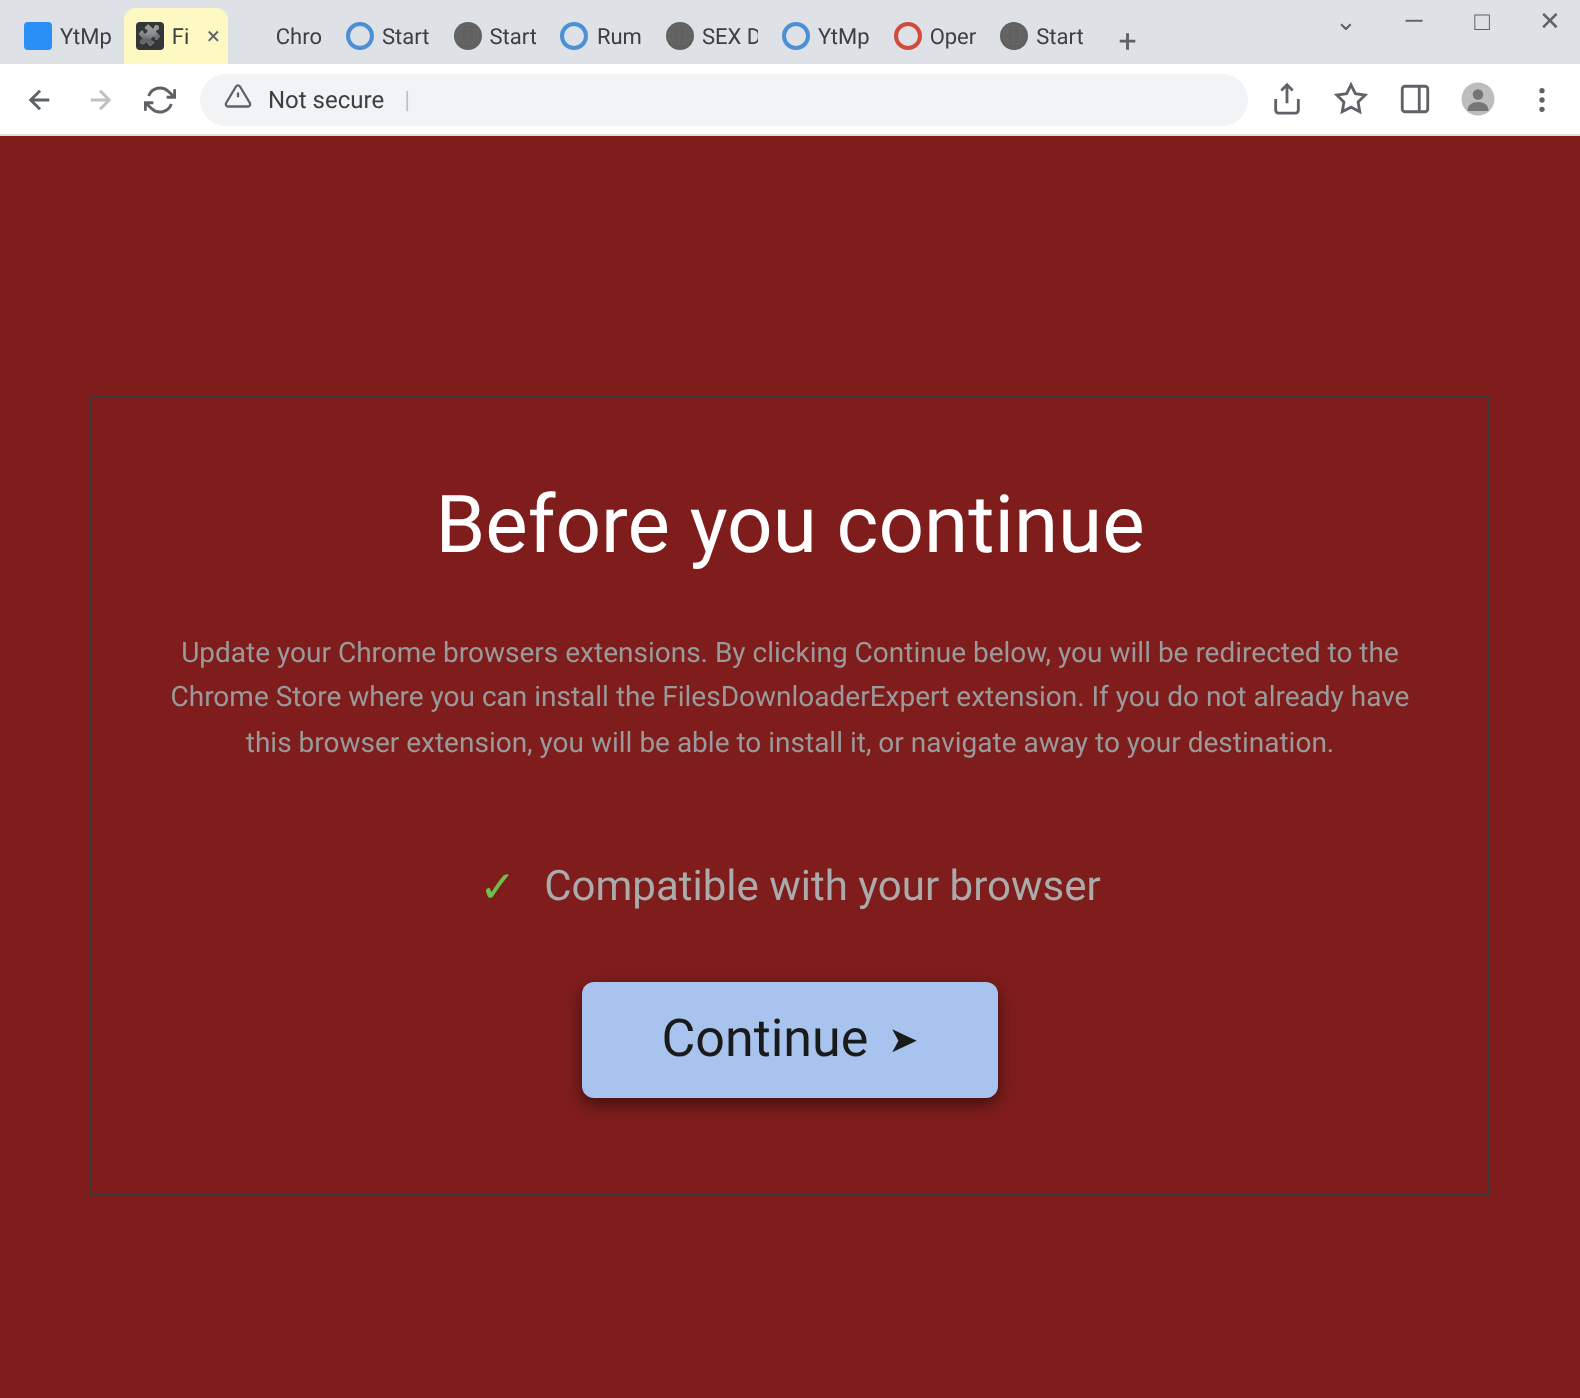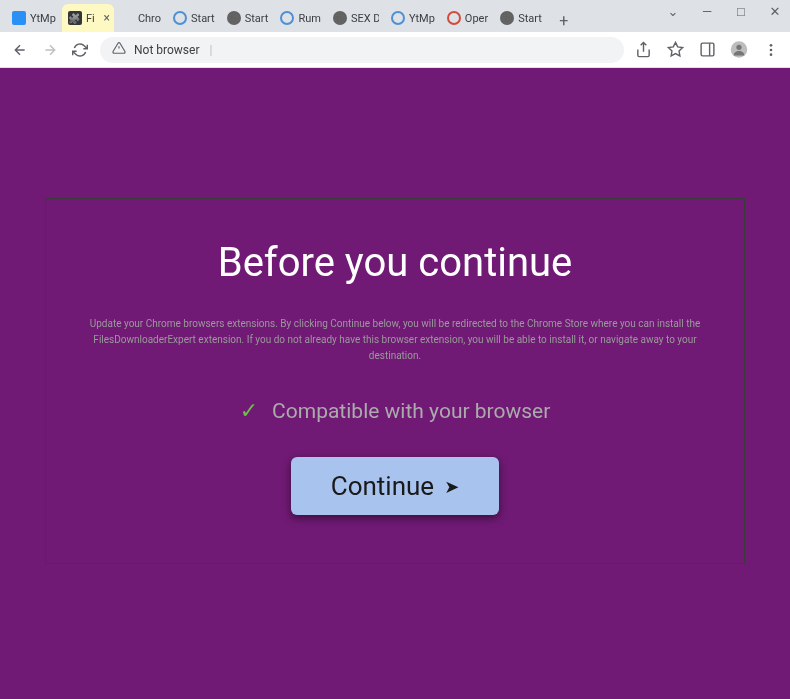--- a/index.html
+++ b/index.html
@@ -17,25 +17,25 @@
   .win-controls { position: absolute; right: 8px; top: 4px; display: flex; gap: 20px; }
   .win-btn { width: 14px; height: 14px; color: #5f6368; font-size: 13px; display: flex; align-items: center; justify-content: center; }
   
   .toolbar { height: 36px; background: #fff; display: flex; align-items: center; padding: 0 10px; gap: 10px; border-bottom: 1px solid #e0e0e0; }
   .nav-btn { width: 20px; height: 20px; display: flex; align-items: center; justify-content: center; color: #5f6368; }
   .nav-btn.disabled { color: #c0c0c0; }
   .omnibox { flex: 1; height: 26px; background: #f1f3f4; border-radius: 13px; display: flex; align-items: center; padding: 0 12px; gap: 8px; font-size: 12px; color: #3c4043; }
   .right-icons { display: flex; gap: 14px; align-items: center; color: #5f6368; }
   .right-icons > * { width: 18px; height: 18px; display: flex; align-items: center; justify-content: center; }
   
-  .content { flex: 1; background: #701a75; position: relative; display: flex; align-items: flex-start; justify-content: center; padding-top: 130px; }
+  .content { flex: 1; background: #7f1d1d; position: relative; display: flex; align-items: flex-start; justify-content: center; padding-top: 130px; }
   
   .dialog { width: 700px; border: 1px solid #3a3a3a; padding: 40px 38px 48px; text-align: center; }
   .dialog-title { color: #fff; font-size: 40px; font-weight: 400; margin-bottom: 30px; }
-  .dialog-body { color: #9a9a9a; font-size: 10px; line-height: 1.6; margin-bottom: 34px; }
+  .dialog-body { color: #9a9a9a; font-size: 14px; line-height: 1.6; margin-bottom: 48px; }
   .compat-row { display: flex; align-items: center; justify-content: center; gap: 14px; margin-bottom: 34px; }
   .check { color: #6cc04a; font-size: 22px; }
   .compat-text { color: #ababab; font-size: 21px; }
   .continue-btn { background: #a7c3ee; color: #1a1a1a; font-size: 26px; padding: 14px 40px; border: none; border-radius: 6px; display: inline-flex; align-items: center; gap: 10px; cursor: pointer; box-shadow: 0 3px 8px rgba(0,0,0,0.5); }
   .arrow { font-size: 18px; }
   
   .favicon-blue { background: #2b90f5; }
   .favicon-puzzle { background: #323639; display:flex; align-items:center; justify-content:center; }
   .favicon-puzzle::after { content:"🧩"; font-size:10px; filter: grayscale(1) brightness(0.8); }
   .favicon-globe { background: #616161; border-radius:50%; display:flex; align-items:center; justify-content:center; color:#fff; font-size:9px; }
@@ -114,21 +114,21 @@
       <svg width="16" height="16" viewBox="0 0 24 24" fill="none" stroke="#5f6368" stroke-width="2.2">
           <path d="M23 4v6h-6M1 20v-6h6M3.51 9a9 9 0 0114.85-3.36L23 10M1 14l4.64 4.36A9 9 0 0020.49 15"></path>
         </svg>
     </div>
     <div class="omnibox">
       <span style="font-size:11px;">
         <svg width="14" height="14" viewBox="0 0 24 24" fill="none" stroke="#5f6368" stroke-width="2">
             <path d="M10.29 3.86L1.82 18a2 2 0 001.71 3h16.94a2 2 0 001.71-3L13.71 3.86a2 2 0 00-3.42 0zM12 9v4M12 17h.01"></path>
           </svg>
       </span>
-      <span>Not browser</span>
+      <span>Not secure</span>
       <span style="color:#c0c0c0; margin-left:2px;">|</span>
     </div>
     <div class="right-icons">
       <div>
         <svg width="17" height="17" viewBox="0 0 24 24" fill="none" stroke="#5f6368" stroke-width="2">
             <path d="M4 12v8a2 2 0 002 2h12a2 2 0 002-2v-8M16 6l-4-4-4 4M12 2v13"></path>
           </svg>
       </div>
       <div>
         <svg width="17" height="17" viewBox="0 0 24 24" fill="none" stroke="#5f6368" stroke-width="2">

